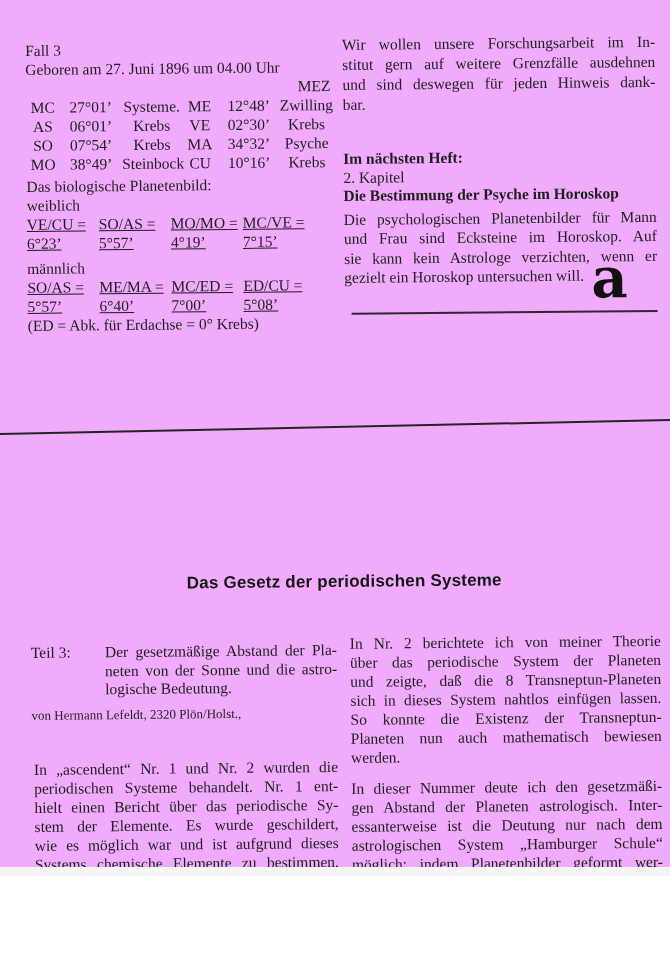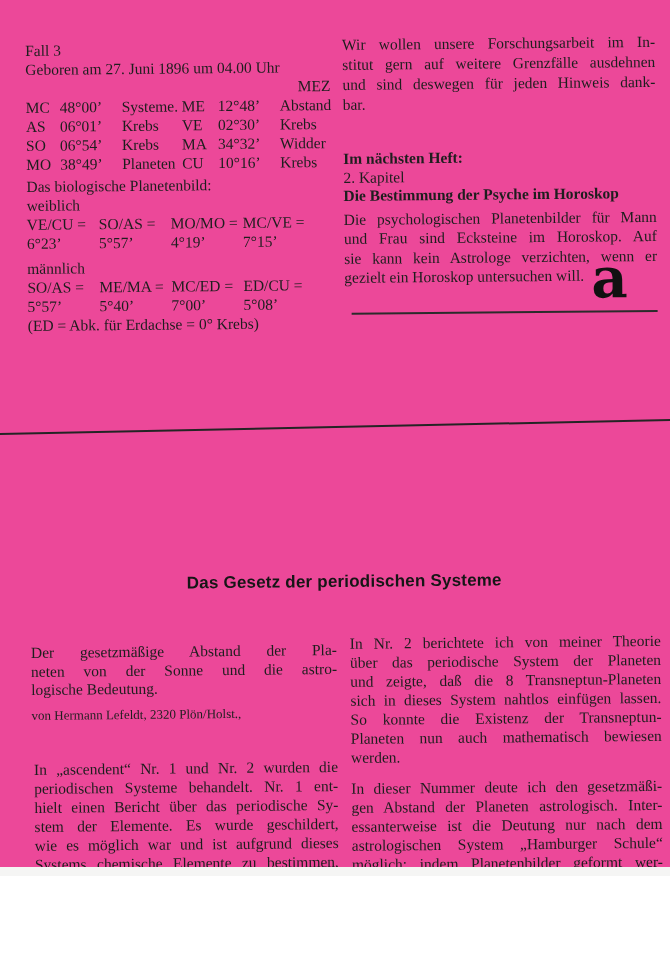--- a/index.html
+++ b/index.html
@@ -1,20 +1,20 @@
 <!DOCTYPE html>
 <html><head>
 <meta charset="utf-8">
 <style>
   html, body { margin: 0; padding: 0; background: #ffffff; }
   .page {
     position: relative;
     width: 670px;
     height: 876px;
-    background: #ec4899;
+    background: #f0abfc;
     overflow: hidden;
     font-family: "Liberation Serif", serif;
     color: #1e1e1e;
     font-size: 15.5px;
   }
   .page::after {
     content: "";
     position: absolute;
     left: 0; right: 0; bottom: 0;
     height: 9px;
@@ -30,25 +30,25 @@
   .b { font-weight: bold; }
   .right { text-align: right; }
 
   
   .caseblock { line-height: 19px; }
   .posgrid {
     display: grid;
     grid-template-columns: 34px 62px 60px 36px 62px auto;
     line-height: 19px;
   }
-  .posgrid span { white-space: nowrap; }
+  .posgrid span { white-space: nowrap; text-align: center; }
   .bio-heading { margin-top: 3px; }
   .male-label { margin-top: 6px; }
   .formula-row { display: flex; line-height: 19px; }
-  .fcell { flex: 0 0 72px; width: 72px; white-space: nowrap; }
+  .fcell { flex: 0 0 72px; width: 72px; white-space: nowrap; text-decoration: underline; }
 
   
   .lines > div {
     white-space: nowrap;
     text-align: justify;
     text-align-last: justify;
   }
   .lines > div:last-child { text-align-last: left; }
   .lh20 > div { line-height: 20px; }
   .lh195 > div { line-height: 19.5px; }
@@ -97,43 +97,43 @@
 <div class="page">
   <div class="tilt">
 
     <section class="abs caseblock" style="left:28px; top:38px; width:305px;">
       <div>Fall 3</div>
       <div>Geboren am 27. Juni 1896 um 04.00 Uhr</div>
       <div class="right">MEZ</div>
 
       <div class="posgrid">
         <span>MC</span>
-        <span>48°00’</span>
+        <span>27°01’</span>
         <span>Systeme.</span>
         <span>ME</span>
         <span>12°48’</span>
-        <span>Abstand</span>
+        <span>Zwilling</span>
 
         <span>AS</span>
         <span>06°01’</span>
         <span>Krebs</span>
         <span>VE</span>
         <span>02°30’</span>
         <span>Krebs</span>
 
         <span>SO</span>
-        <span>06°54’</span>
+        <span>07°54’</span>
         <span>Krebs</span>
         <span>MA</span>
         <span>34°32’</span>
-        <span>Widder</span>
+        <span>Psyche</span>
 
         <span>MO</span>
         <span>38°49’</span>
-        <span>Planeten</span>
+        <span>Steinbock</span>
         <span>CU</span>
         <span>10°16’</span>
         <span>Krebs</span>
       </div>
 
       <div class="bio-heading">Das biologische Planetenbild:</div>
 
       <div>weiblich</div>
       <div class="formula-row">
         <span class="fcell">VE/CU =</span>
@@ -150,21 +150,21 @@
 
       <div class="male-label">männlich</div>
       <div class="formula-row">
         <span class="fcell">SO/AS =</span>
         <span class="fcell">ME/MA =</span>
         <span class="fcell">MC/ED =</span>
         <span class="fcell">ED/CU =</span>
       </div>
       <div class="formula-row">
         <span class="fcell">5°57’</span>
-        <span class="fcell">5°40’</span>
+        <span class="fcell">6°40’</span>
         <span class="fcell">7°00’</span>
         <span class="fcell">5°08’</span>
       </div>
 
       <div>(ED = Abk. für Erdachse = 0° Krebs)</div>
     </section>
 
     <section class="abs" style="left:345px; top:35px; width:313px;">
       <div class="lines lh20">
           <div>Wir wollen unsere Forschungsarbeit im In-</div>
@@ -189,20 +189,21 @@
     <div class="abs logo-a" style="left:592px; top:258px;">a</div>
 
     <div class="abs rule" style="left:352px; top:313px; width:306px;"></div>
 
     <div class="abs rule-full" style="left:-2px; top:426px; width:672px;"></div>
 
     <div class="abs article-title" style="left:14px; top:572px; width:656px;">Das Gesetz der periodischen Systeme</div>
 
     <section class="abs" style="left:28px; top:641px; width:306px;">
       <div class="partrow">
+        <span class="part-label">Teil 3:</span>
         <div class="lines lh185 part-lines">
             <div>Der gesetzmäßige Abstand der Pla-</div>
             <div>neten von der Sonne und die astro-</div>
             <div>logische Bedeutung.</div>
           </div>
       </div>
       <div class="byline">von Hermann Lefeldt, 2320 Plön/Holst.,</div>
     </section>
 
     <section class="abs" style="left:30px; top:757px; width:304px;">

